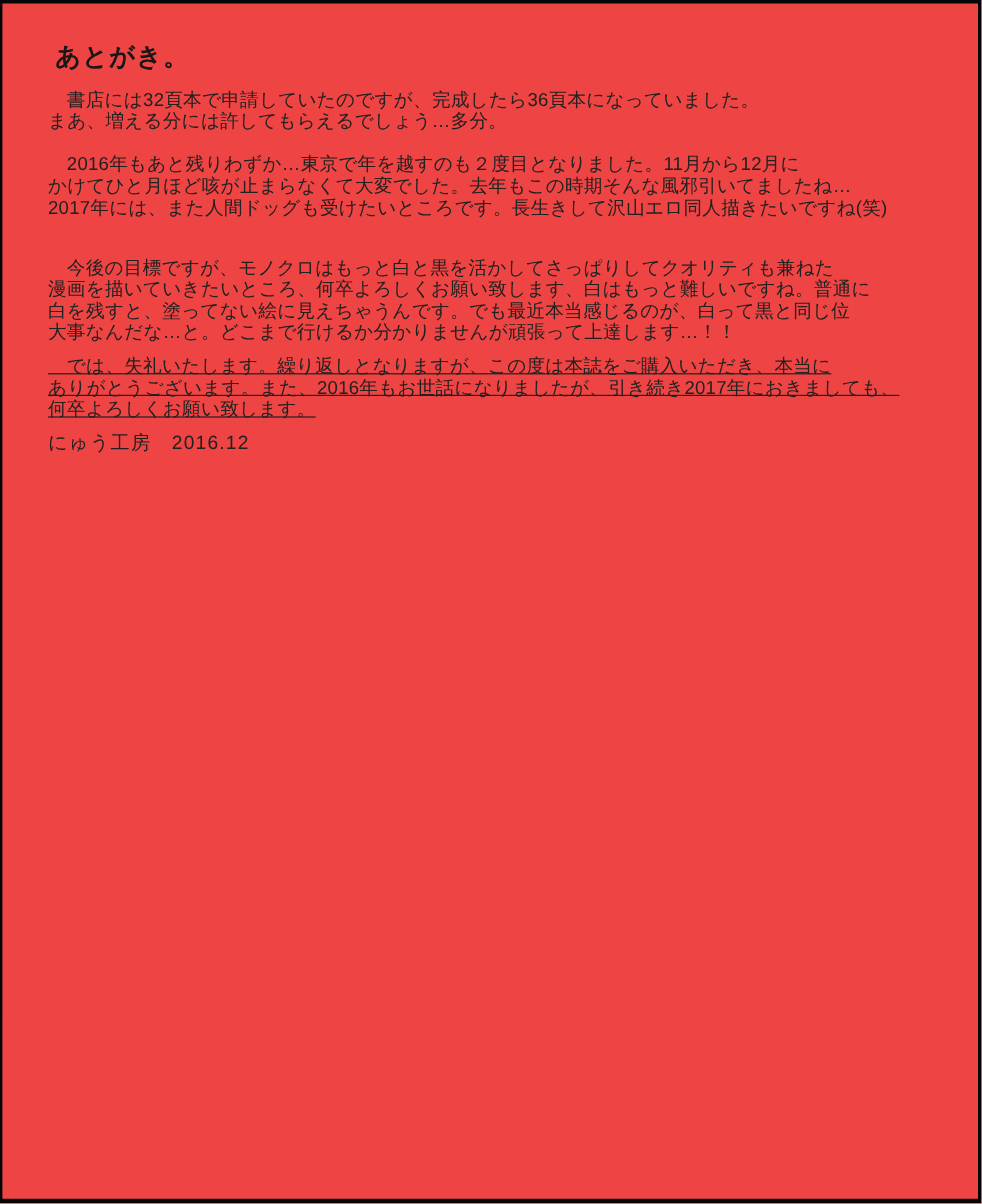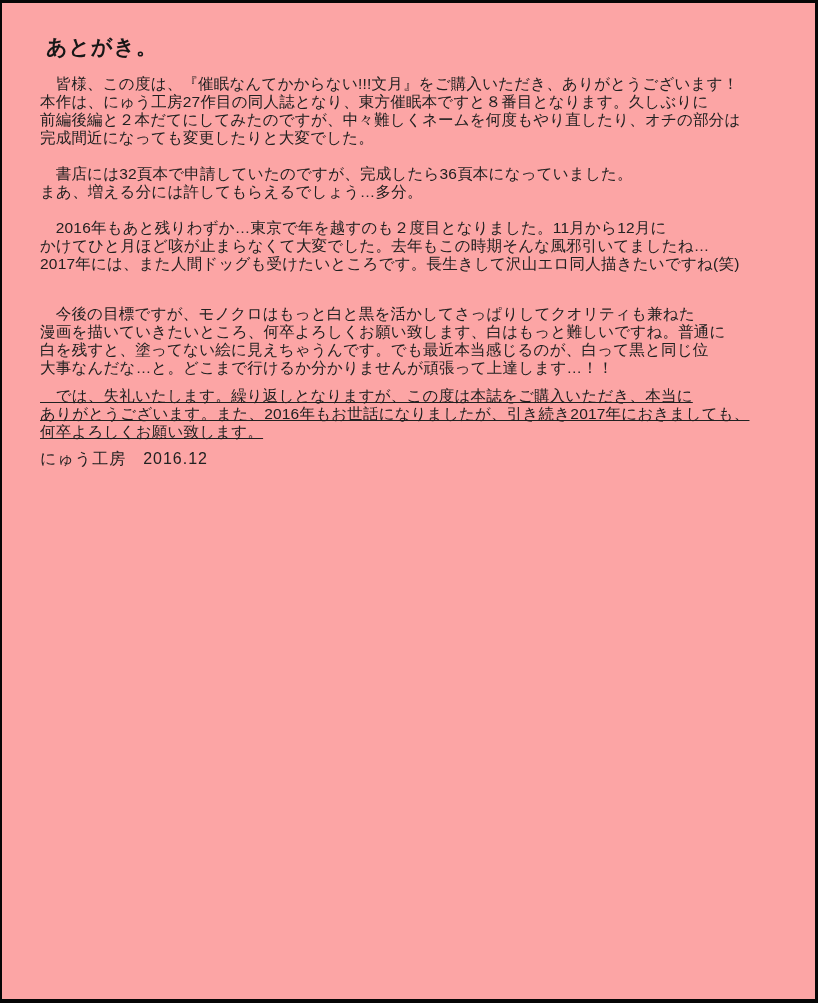--- a/index.html
+++ b/index.html
@@ -5,21 +5,21 @@
   html, body {
     margin: 0;
     padding: 0;
     background: #ffffff;
   }
   .page {
     position: relative;
     width: 818px;
     height: 1003px;
     box-sizing: border-box;
-    background: #fca5a5;
+    background: #ef4444;
     border-top: 3px solid #060606;
     border-right: 3px solid #060606;
     border-bottom: 4px solid #060606;
     border-left: 2px solid #060606;
     overflow: hidden;
     font-family: "Liberation Sans", "DejaVu Sans", sans-serif;
     color: #1e1e1e;
   }
   .content {
     padding: 30px 26px 0 38px;
@@ -60,24 +60,20 @@
   }
 </style>
 </head>
 <body>
 
 <div class="page">
   <div class="content">
     <h1 class="page-title">あとがき。</h1>
 
     <div class="afterword">
-      <p class="p1">　皆様、この度は、『催眠なんてかからない!!!文月』をご購入いただき、ありがとうございます！
-本作は、にゅう工房27作目の同人誌となり、東方催眠本ですと８番目となります。久しぶりに
-前編後編と２本だてにしてみたのですが、中々難しくネームを何度もやり直したり、オチの部分は
-完成間近になっても変更したりと大変でした。</p>
       <p class="p3">　書店には32頁本で申請していたのですが、完成したら36頁本になっていました。
 まあ、増える分には許してもらえるでしょう…多分。</p>
       <p class="p5">　2016年もあと残りわずか…東京で年を越すのも２度目となりました。11月から12月に
 かけてひと月ほど咳が止まらなくて大変でした。去年もこの時期そんな風邪引いてましたね…
 2017年には、また人間ドッグも受けたいところです。長生きして沢山エロ同人描きたいですね(笑)</p>
       <p class="p6">　今後の目標ですが、モノクロはもっと白と黒を活かしてさっぱりしてクオリティも兼ねた
 漫画を描いていきたいところ、何卒よろしくお願い致します、白はもっと難しいですね。普通に
 白を残すと、塗ってない絵に見えちゃうんです。でも最近本当感じるのが、白って黒と同じ位
 大事なんだな…と。どこまで行けるか分かりませんが頑張って上達します…！！</p>
       <p class="p9">　では、失礼いたします。繰り返しとなりますが、この度は本誌をご購入いただき、本当に

